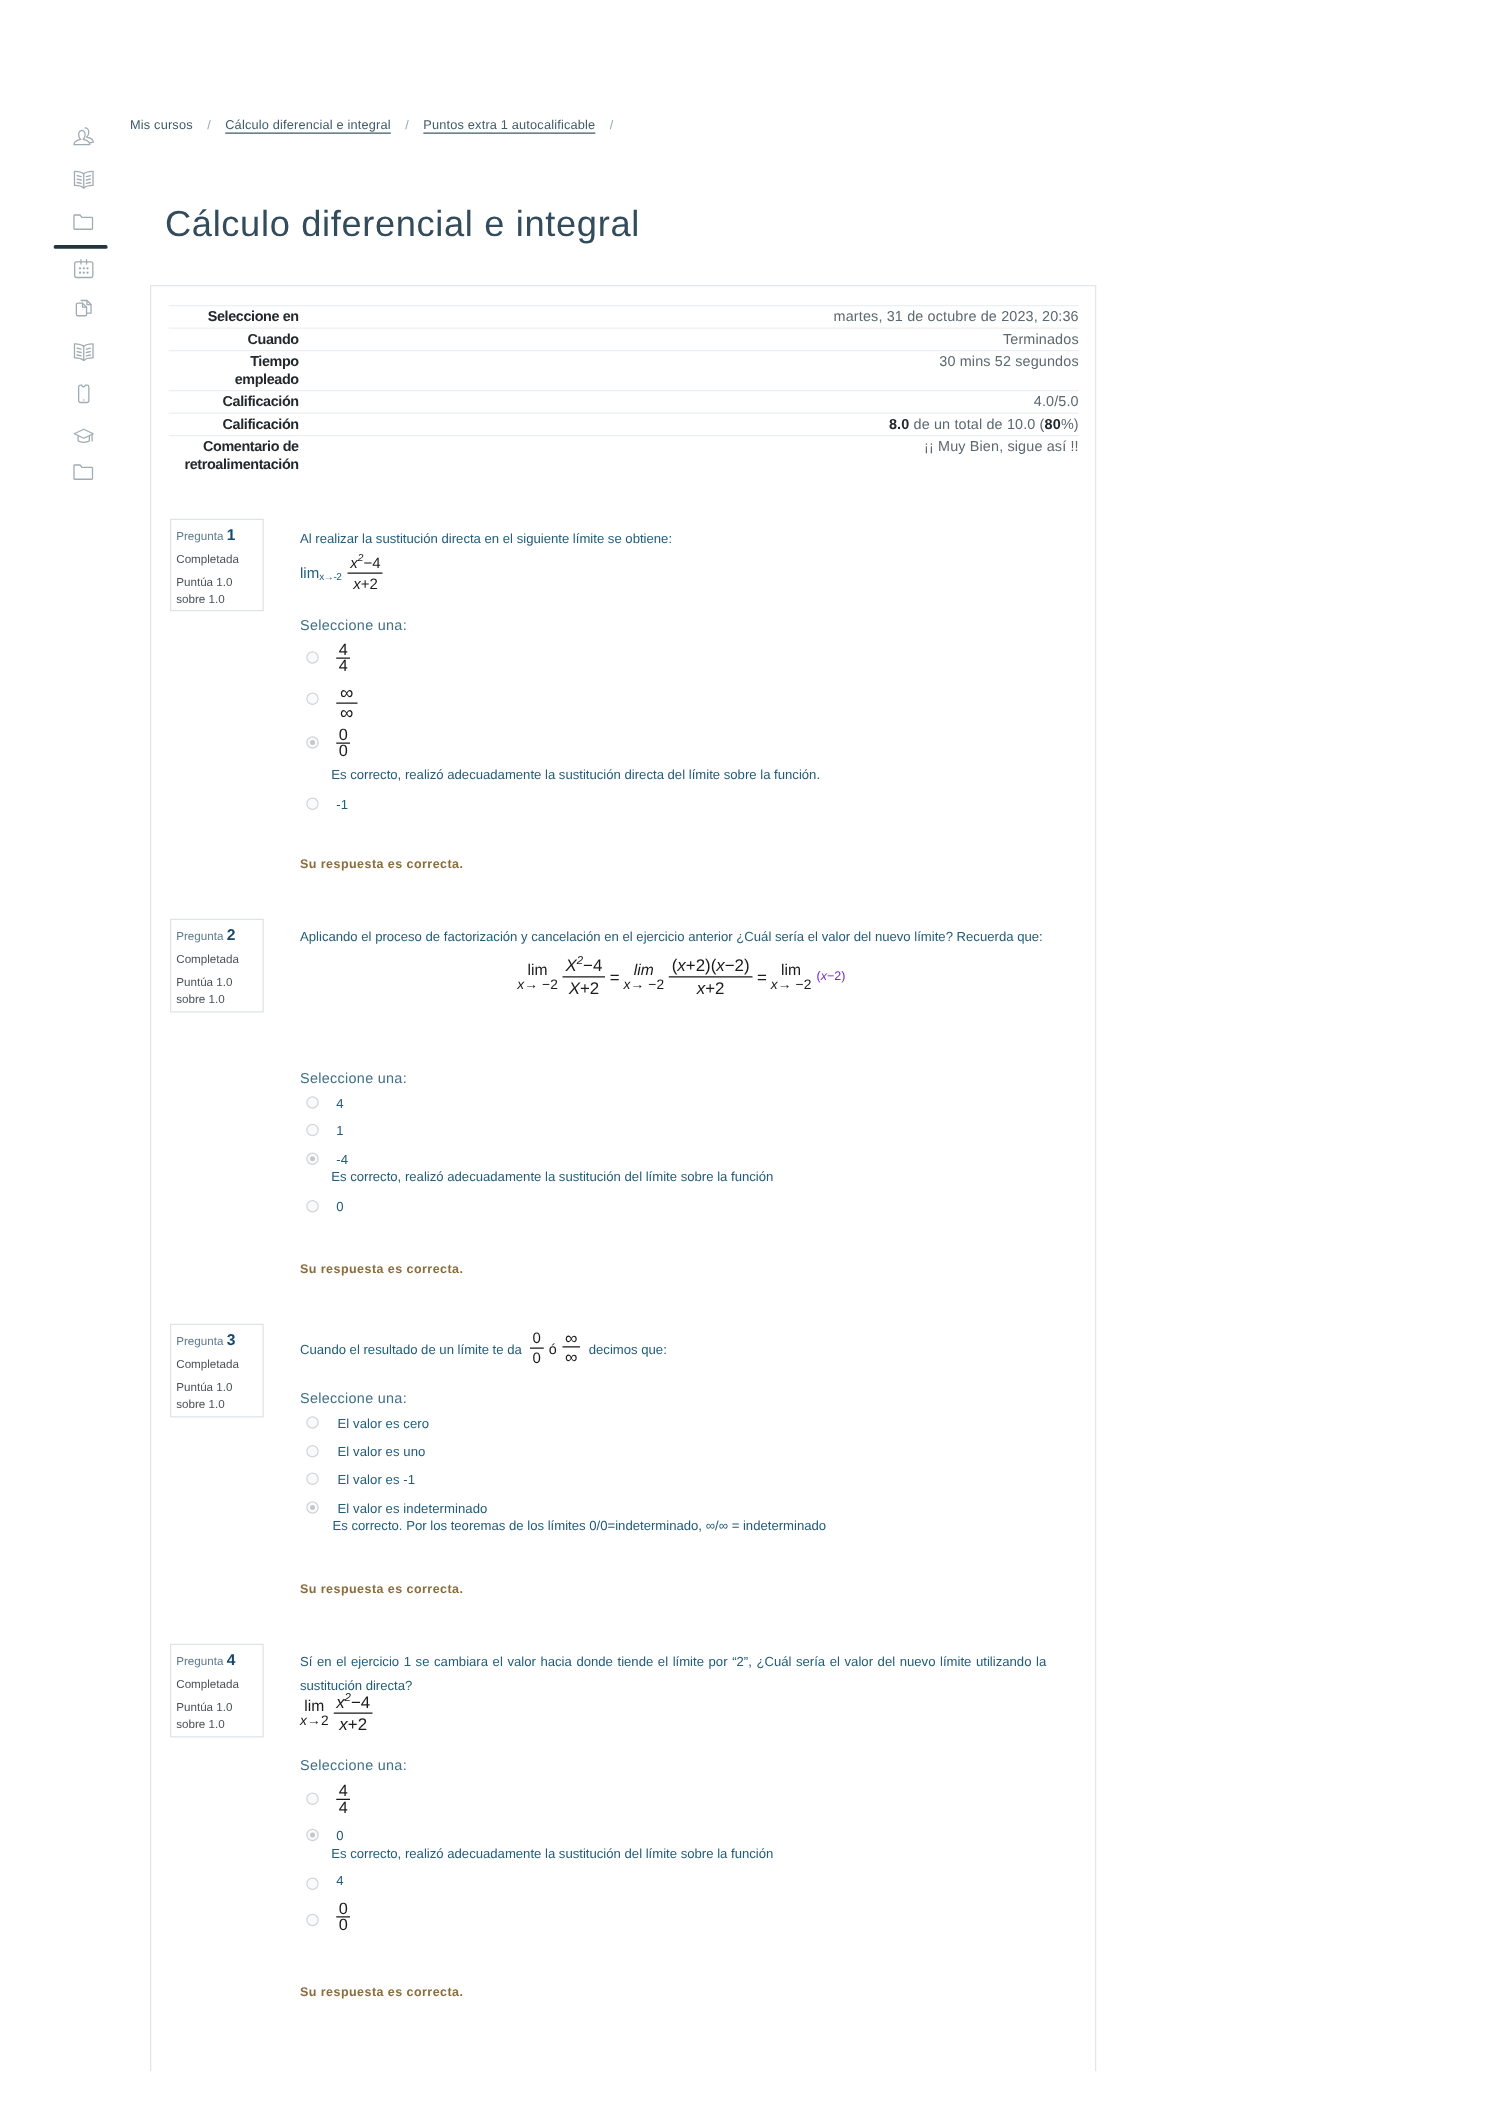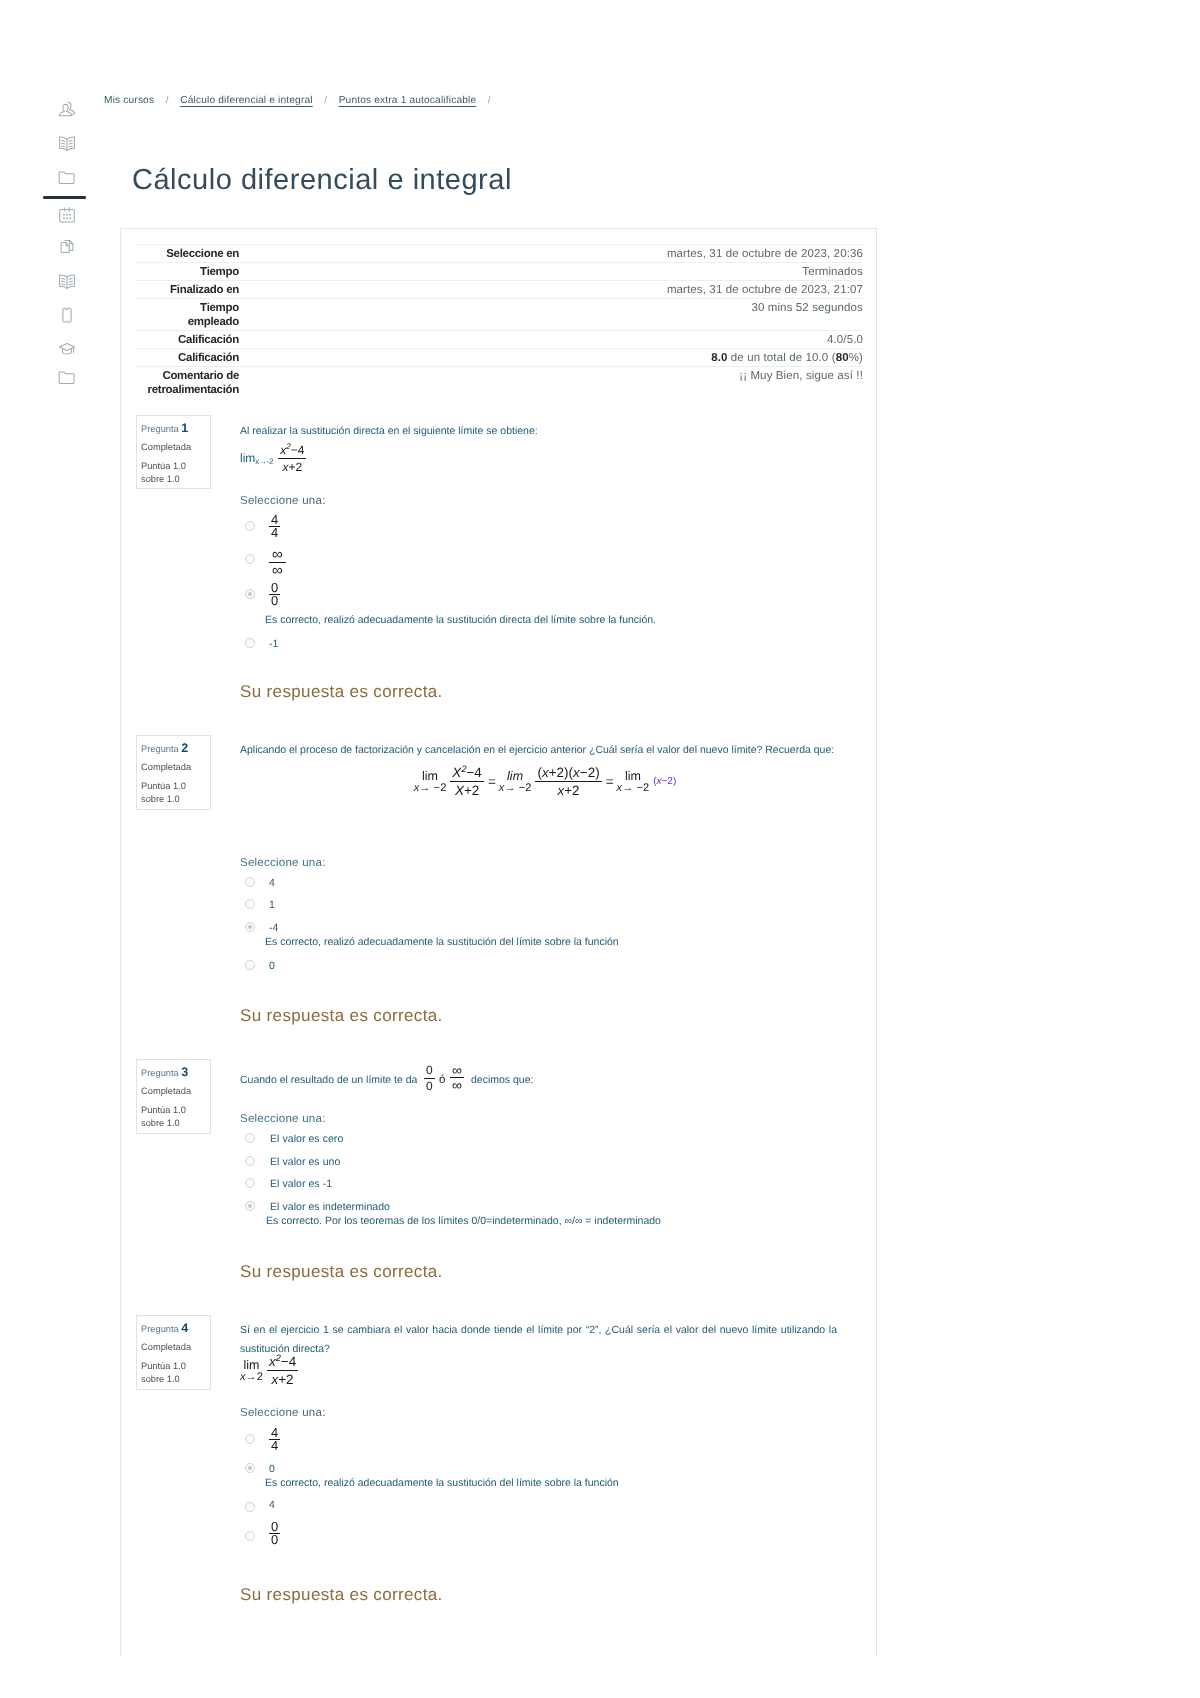--- a/index.html
+++ b/index.html
@@ -62,21 +62,21 @@
   .selone{position:absolute;left:0;font-size:11.5px;color:#416f87;letter-spacing:.25px;line-height:14px;}
   .anslist{position:absolute;left:0;width:100%;}
   .ans{position:absolute;left:0;width:100%;font-size:10.5px;color:#225c79;letter-spacing:.06px;}
   .correct{position:absolute;left:0;}
   .radio{position:absolute;left:5px;top:0;width:10px;height:10px;border-radius:50%;
          border:1px solid #d2d6d9;background:#fafafa;box-sizing:border-box;}
   .radio.sel{border-color:#cfd3d6;}
   .radio.sel::after{content:"";position:absolute;left:1.6px;top:1.6px;width:4.8px;height:4.8px;
                     border-radius:50%;background:#c3c8cb;}
   .fb{font-size:10.5px;color:#225c79;letter-spacing:0;line-height:14px;}
-  .correct{font-size:17px;color:#8a6d3b;letter-spacing:.36px;line-height:14px;}
+  .correct{font-size:10px;color:#8a6d3b;letter-spacing:.36px;line-height:14px;font-weight:bold;}
 
   .ans .alabel{position:absolute;display:inline-block;white-space:nowrap;line-height:16px;}
   .ans .fb{position:absolute;display:inline-block;white-space:nowrap;}
 
   
   .frac{display:inline-block;text-align:center;vertical-align:middle;
         font-family:"Liberation Sans",sans-serif;color:#1a1a1a;}
   .frac .num{display:block;padding:0 2px 1px 2px;border-bottom:1.3px solid #1a1a1a;}
   .frac .den{display:block;padding:1px 2px 0 2px;}
   .frac i{font-style:italic;}
@@ -203,26 +203,22 @@
   <h1 class="page-title">Cálculo diferencial e integral</h1>
 
   <div class="panel">
     <table class="summary">
       <tbody id="summary-body">
           <tr>
             <th>Seleccione en</th>
             <td>martes, 31 de octubre de 2023, 20:36</td>
           </tr>
           <tr>
-            <th>Tiempo</th>
+            <th>Cuando</th>
             <td>Terminados</td>
-          </tr>
-          <tr>
-            <th>Finalizado en</th>
-            <td>martes, 31 de octubre de 2023, 21:07</td>
           </tr>
           <tr>
             <th>Tiempo empleado</th>
             <td>30 mins 52 segundos</td>
           </tr>
           <tr>
             <th>Calificación</th>
             <td>4.0/5.0</td>
           </tr>
           <tr>

